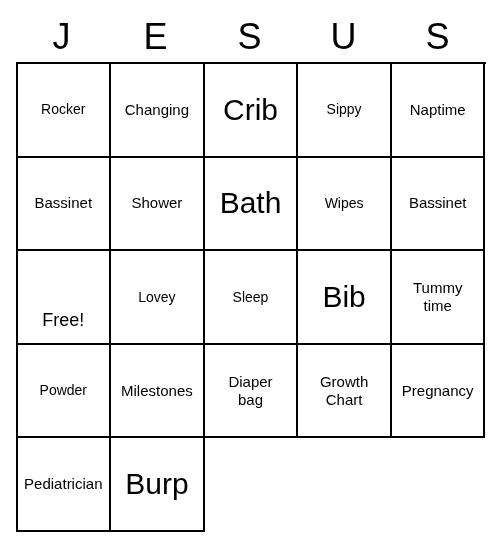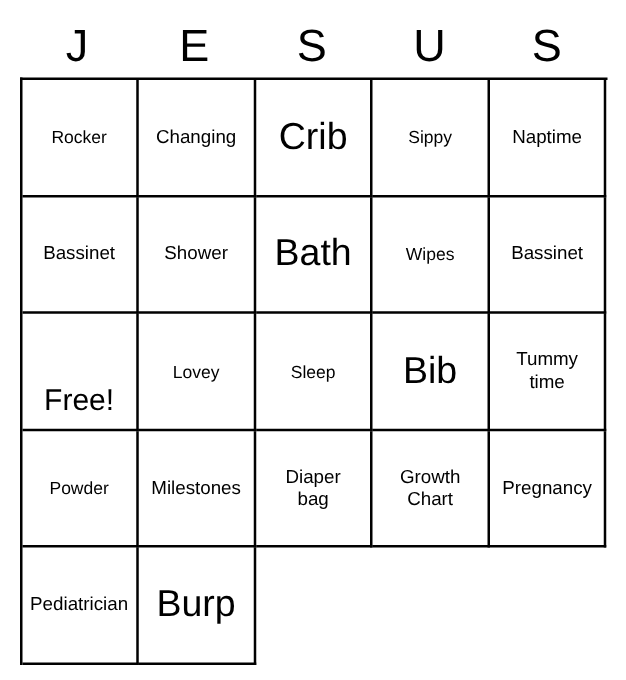--- a/index.html
+++ b/index.html
@@ -45,21 +45,21 @@
       justify-content: center;
       text-align: center;
       padding: 4px;
       line-height: 1.2;
     }
     .cell span {
       display: block;
     }
     .size-small { font-size: 15px; }
     .size-medium { font-size: 14px; }
-    .size-large { font-size: 24px; margin-top: 48px; }
+    .size-large { font-size: 18px; margin-top: 48px; }
     .size-xlarge { font-size: 30px; }
   </style>
 </head>
 <body>
 
 <div class="bingo-card">
   <div class="header-row">
   <div class="header-cell">J</div>
       <div class="header-cell">E</div>
       <div class="header-cell">S</div>

